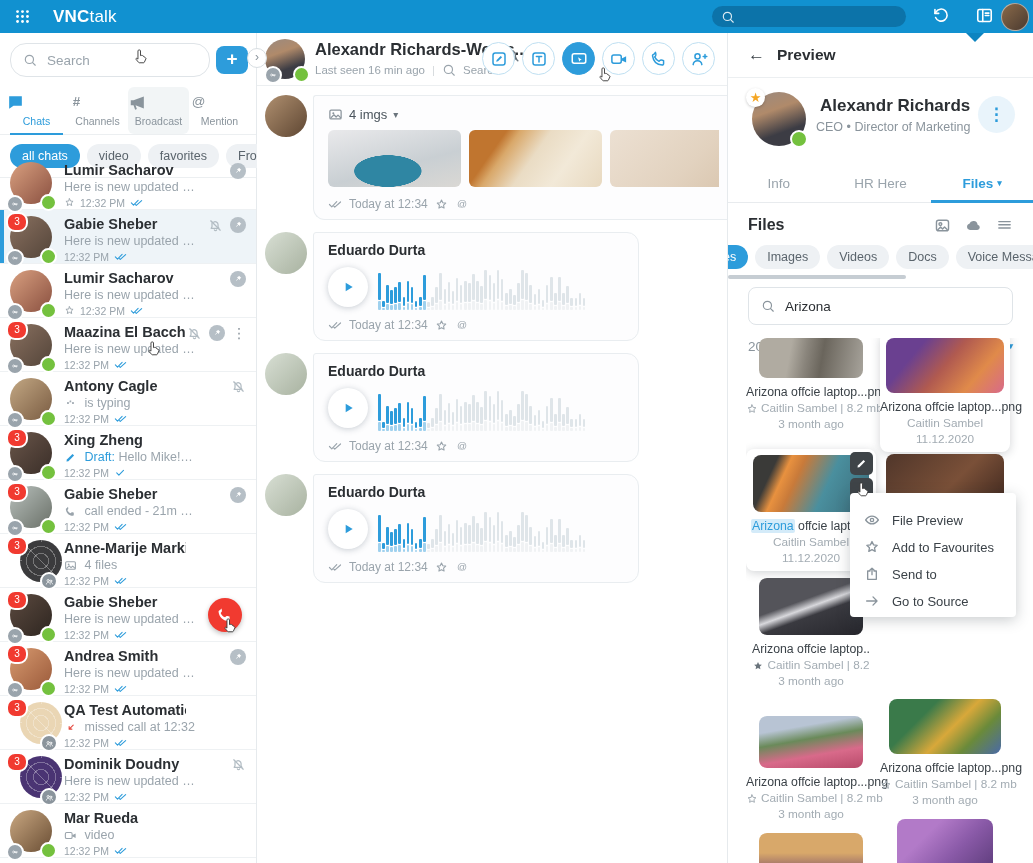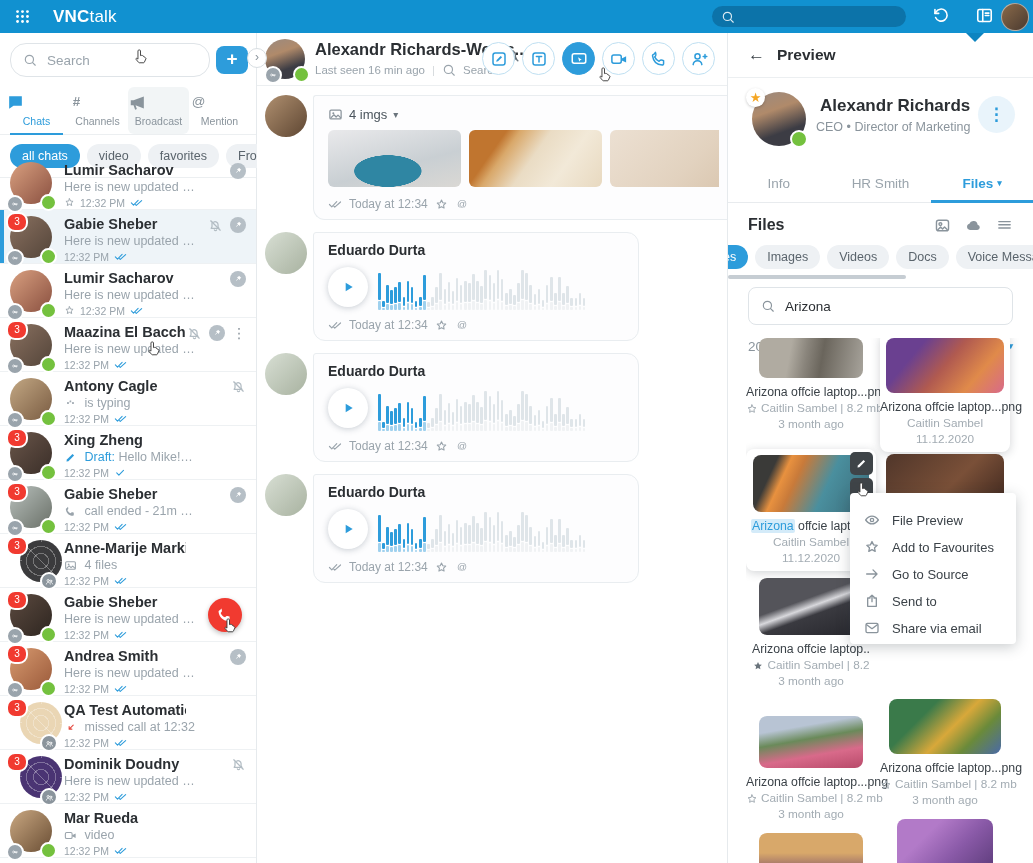--- a/index.html
+++ b/index.html
@@ -1602,21 +1602,21 @@
   <div class="pr-card">
     <div class="pr-av ph-alexandr"></div>
     <div class="pr-star">★</div>
     <div class="pr-gdot"></div>
     <div class="pr-name">Alexandr Richards</div>
     <div class="pr-role">CEO • Director of Marketing</div>
     <div class="pr-dots">⋮</div>
   </div>
   <div class="pr-tabs" id="pr-tabs">
       <div class="pr-tab">Info</div>
-      <div class="pr-tab">HR Smith</div>
+      <div class="pr-tab">HR Here</div>
       <div class="pr-tab active">Files<span class="caret">▾</span></div>
     </div>
   <div class="fl-headrow">
     <span class="fl-title">Files</span>
     <span class="fl-views" id="fl-views">
         <span class="ic">
           <svg width="17" height="17" viewBox="0 0 24 24">
             <rect x="3.5" y="4.5" width="17" height="15" rx="3" fill="none" stroke="currentColor" stroke-width="2" stroke-linecap="round" stroke-linejoin="round"></rect>
             <circle cx="9" cy="10" r="2" fill="none" stroke="currentColor" stroke-width="2" stroke-linecap="round" stroke-linejoin="round"></circle>
             <path d="M5.5 18l3.8-3.8 2.8 2.8 2.8-2.8 3.6 3.6" fill="none" stroke="currentColor" stroke-width="2" stroke-linecap="round" stroke-linejoin="round"></path>
@@ -1745,42 +1745,33 @@
    <span class="ic">
           <svg width="16" height="16" viewBox="0 0 24 24">
             <path d="M12 3.8l2.4 5 5.4.7-4 3.7 1 5.4-4.8-2.6-4.8 2.6 1-5.4-4-3.7 5.4-.7z" fill="none" stroke="currentColor" stroke-width="2" stroke-linecap="round" stroke-linejoin="round"></path>
           </svg>
         </span>
    <span>Add to Favourites</span>
       </div>
       <div class="ctxitem">
    <span class="ic">
           <svg width="16" height="16" viewBox="0 0 24 24">
-            <path d="M4 12h15M13.5 5.8L19.5 12l-6 6.2" fill="none" stroke="currentColor" stroke-width="2" stroke-linecap="round" stroke-linejoin="round"></path>
-          </svg>
-        </span>
-   <span>Go to Source</span>
-      </div>
-      <div class="ctxitem">
-   <span class="ic">
-          <svg width="16" height="16" viewBox="0 0 24 24">
             <path d="M9 7.5H5.5v12.5h13V7.5H15" fill="none" stroke="currentColor" stroke-width="2" stroke-linecap="round" stroke-linejoin="round"></path>
             <path d="M12 3.5v9.5M8.7 6.5L12 3.2l3.3 3.3" fill="none" stroke="currentColor" stroke-width="2" stroke-linecap="round" stroke-linejoin="round"></path>
           </svg>
         </span>
    <span>Send to</span>
       </div>
       <div class="ctxitem">
    <span class="ic">
           <svg width="16" height="16" viewBox="0 0 24 24">
-            <rect x="3" y="5" width="18" height="14" rx="2" fill="none" stroke="currentColor" stroke-width="2" stroke-linecap="round" stroke-linejoin="round"></rect>
-            <path d="M4 7l8 6 8-6" fill="none" stroke="currentColor" stroke-width="2" stroke-linecap="round" stroke-linejoin="round"></path>
-          </svg>
-        </span>
-   <span>Share via email</span>
+            <path d="M4 12h15M13.5 5.8L19.5 12l-6 6.2" fill="none" stroke="currentColor" stroke-width="2" stroke-linecap="round" stroke-linejoin="round"></path>
+          </svg>
+        </span>
+   <span>Go to Source</span>
       </div>
     </div>
 </section>
 
 <div class="cursor" style="left: 133px; top: 48px;"><svg width="17" height="17" viewBox="0 0 24 24">
       <path d="M9.3 2.8c.75 0 1.3.55 1.3 1.3v6.6l1.6-.3c.45-.1.95 0 1.3.3l4.4 3.3c.4.3.55.85.3 1.3l-2.2 4.8c-.2.45-.65.75-1.15.75H9c-.4 0-.75-.15-1-.45l-3.6-4.2c-.4-.45-.35-1.1.1-1.5.4-.35 1.05-.3 1.4.05l1.1 1V4.1c0-.75.55-1.3 1.3-1.3z" fill="#fff" stroke="#3a3a3a" stroke-width="1.3"></path>
     </svg></div>
 <div class="cursor" style="left: 146px; top: 340px;"><svg width="17" height="17" viewBox="0 0 24 24">
       <path d="M9.3 2.8c.75 0 1.3.55 1.3 1.3v6.6l1.6-.3c.45-.1.95 0 1.3.3l4.4 3.3c.4.3.55.85.3 1.3l-2.2 4.8c-.2.45-.65.75-1.15.75H9c-.4 0-.75-.15-1-.45l-3.6-4.2c-.4-.45-.35-1.1.1-1.5.4-.35 1.05-.3 1.4.05l1.1 1V4.1c0-.75.55-1.3 1.3-1.3z" fill="#fff" stroke="#3a3a3a" stroke-width="1.3"></path>
     </svg></div>

